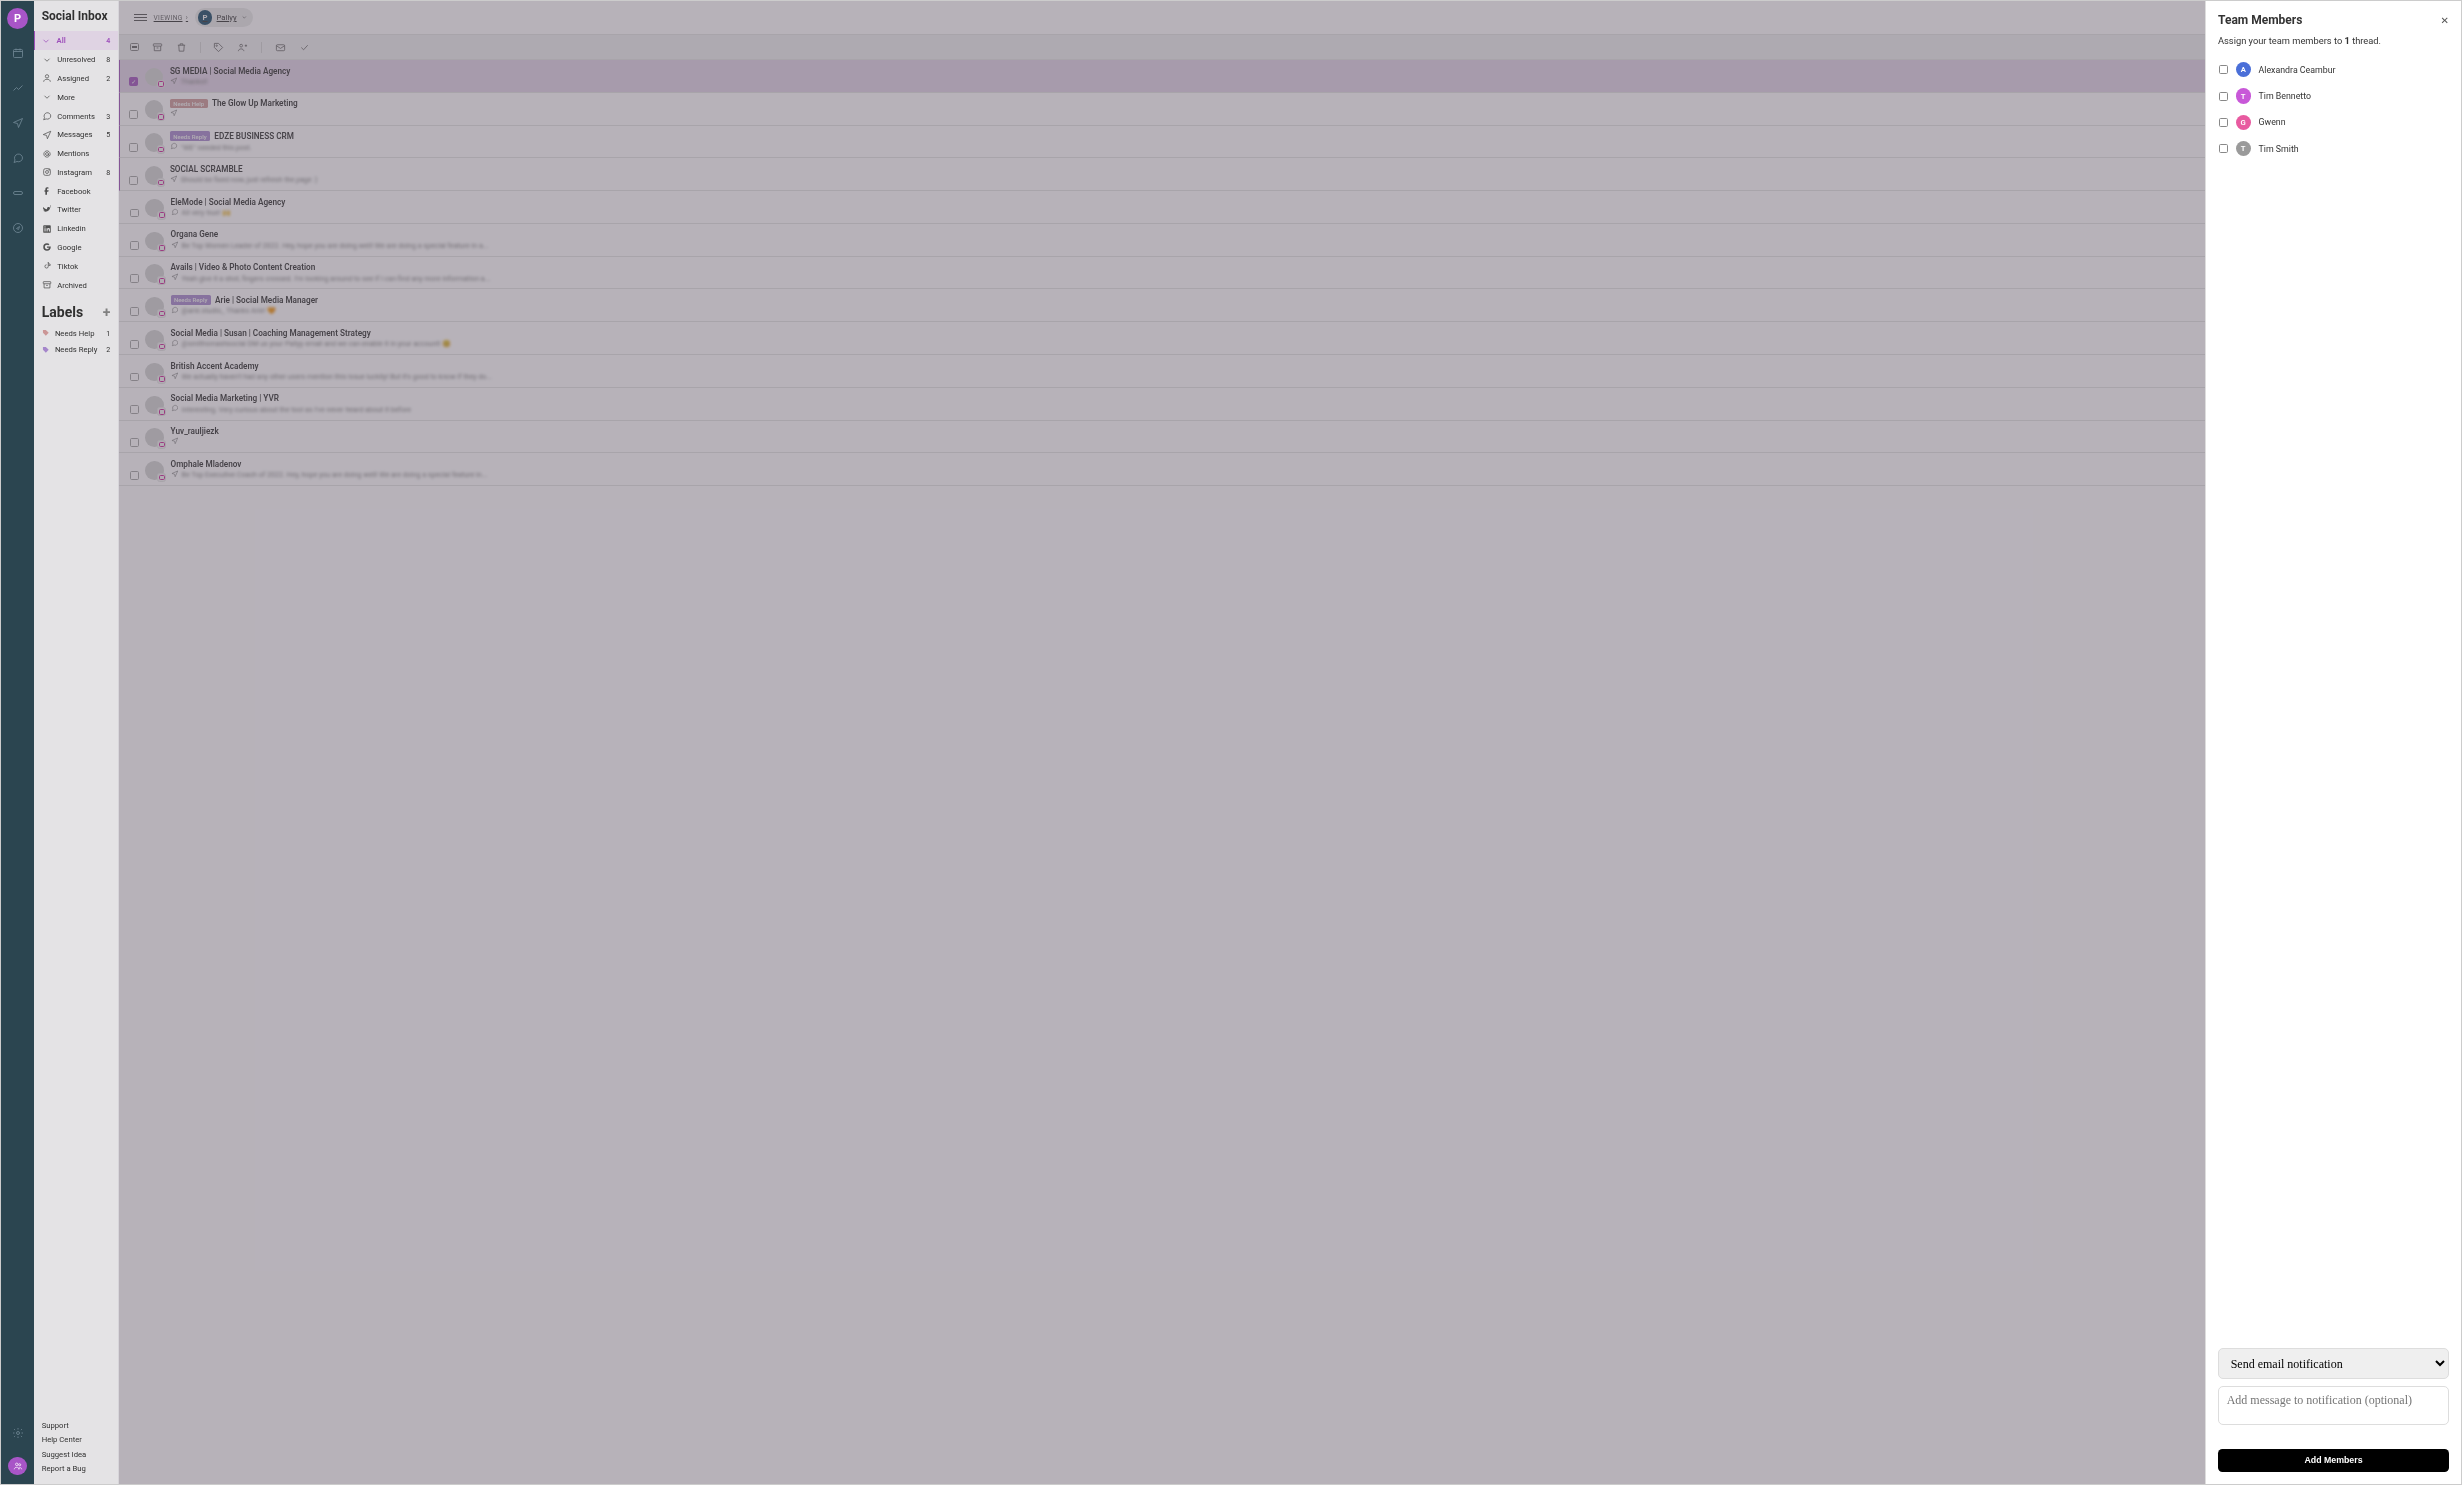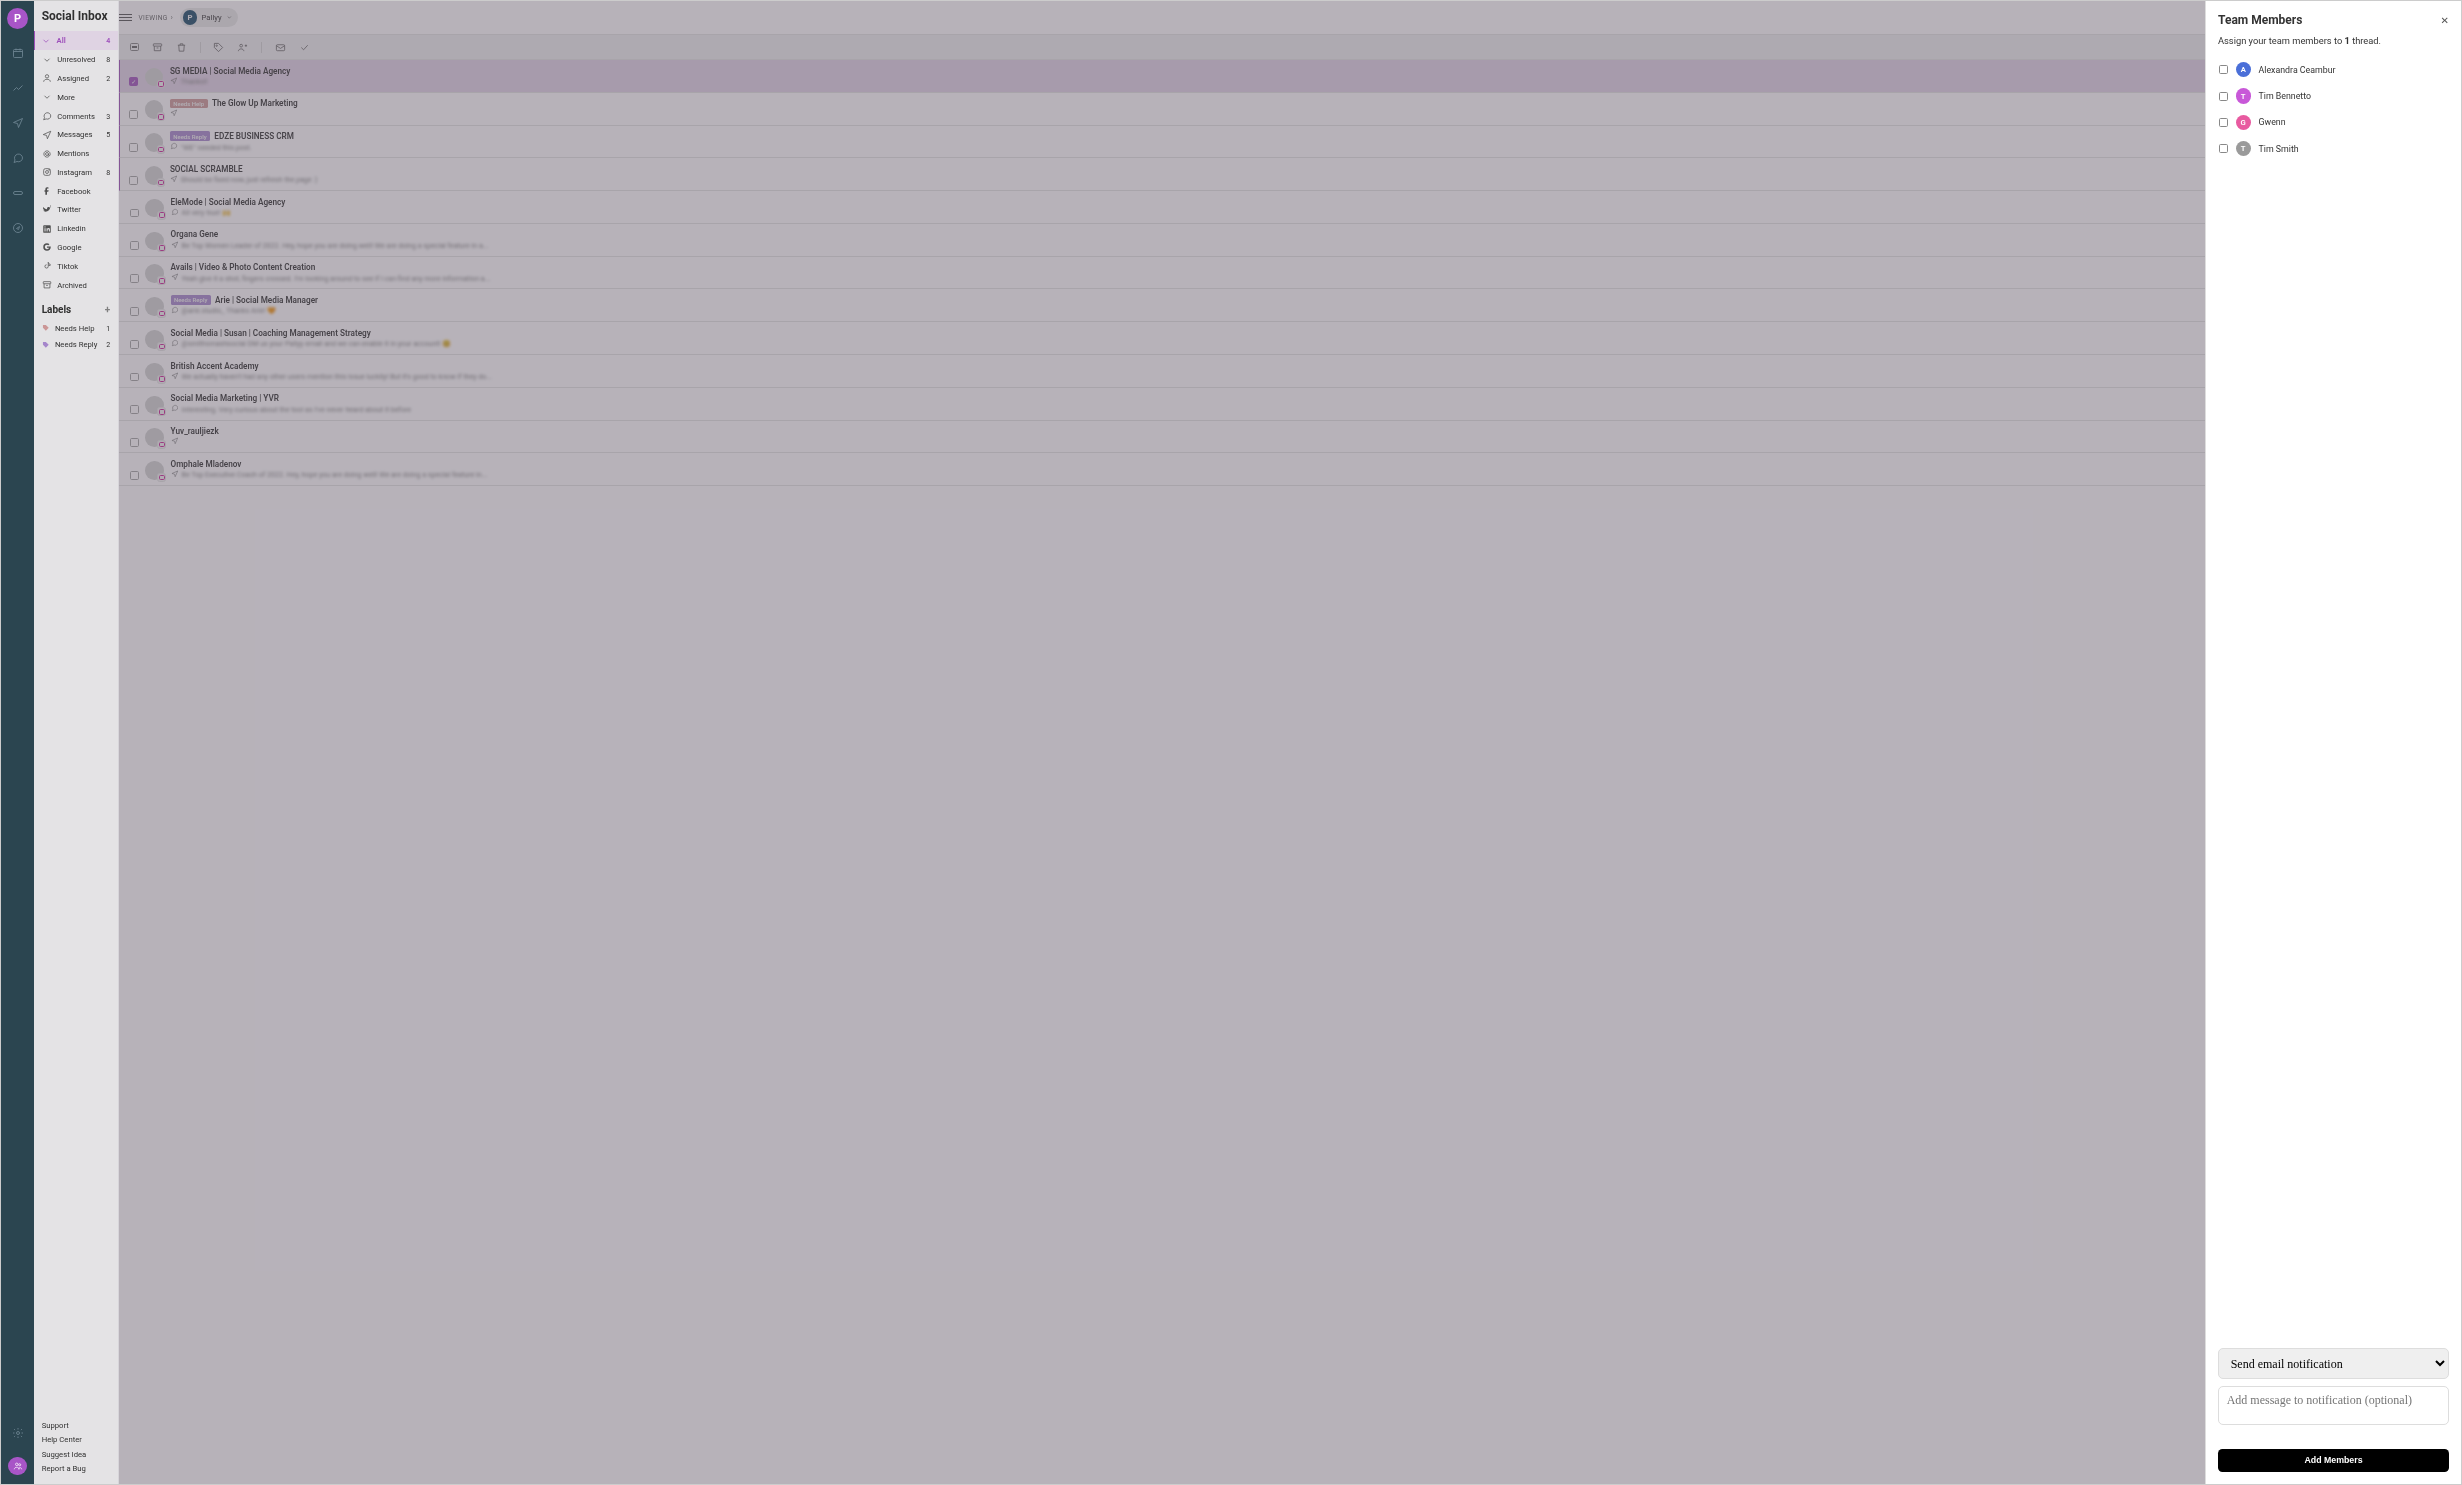--- a/index.html
+++ b/index.html
@@ -15,28 +15,28 @@
 .rail .rail-avatar { width:18.6px; height:18.6px; border-radius:50%; background:#a855c7; display:flex; align-items:center; justify-content:center; margin-bottom:2.2px; }
 
 
 .sidebar { width: 85px; background: #f3f2f4; border-right:0.5px solid #e5e3e8; display:flex; flex-direction:column; padding: 7.7px 0; }
 .sidebar h1 { font-size: 12px; font-weight:700; padding: 0 7.7px 8.8px; }
 .side-item { display:flex; align-items:center; gap:5.5px; padding: 4.4px 7.7px; cursor:pointer; color:#333; }
 .side-item .count { margin-left:auto; font-size:7.1px; }
 .side-item.active { background:#ede0f2; color:#a855c7; font-weight:600; border-left:1.6px solid #a855c7; padding-left:6px; }
 .side-item .si-icon { width:10px; height:10px; display:flex; align-items:center; justify-content:center; color:#555; }
 .side-item.active .si-icon { color:#a855c7; }
-.labels-hdr { display:flex; align-items:center; justify-content:space-between; padding: 10px 7.7px 4.4px; font-weight:700; font-size:10px; }
+.labels-hdr { display:flex; align-items:center; justify-content:space-between; padding: 10px 7.7px 4.4px; font-weight:700; font-size:14px; }
 .label-item { display:flex; align-items:center; gap:5.5px; padding:3.8px 7.7px; cursor:pointer; }
 .label-item .count { margin-left:auto; font-size:7.1px; }
 .sidebar .bottom-links { margin-top:auto; padding: 3.3px 7.7px; display:flex; flex-direction:column; gap:5.5px; font-size:7.7px; }
 
 
 .main { flex:1; display:flex; flex-direction:column; background:#fbfafc; position:relative; }
-.topbar { height:34px; display:flex; align-items:center; gap:6.6px; padding: 0 0; border-bottom:0.5px solid #eee; }
+.topbar { height:34px; display:flex; align-items:center; gap:6.6px; padding: 0 15px; border-bottom:0.5px solid #eee;text-decoration:underline; }
 .hamburger { width:13px; height:13px; display:flex; flex-direction:column; justify-content:center; gap:2.2px; cursor:pointer; }
 .hamburger span { height:1.1px; background:#555; }
 .viewing { font-size:6.6px; letter-spacing:0.05em; color:#666; display:flex; align-items:center; gap:3.3px; }
 .workspace { display:flex; align-items:center; gap:4.4px; background:#f5f5f5; border-radius:10px; padding:2.2px 5.5px 2.2px 3.3px; cursor:pointer; }
 .workspace .ws-logo { width:14.2px; height:14.2px; border-radius:50%; background:#1a4d6b; color:#fff; display:flex; align-items:center; justify-content:center; font-weight:bold; font-size:7.7px; }
 .toolbar { height:25px; display:flex; align-items:center; gap:13px; padding: 0 11px; border-bottom:0.5px solid #eee; background:#fbfafc; }
 .toolbar .tb-icon { width:11px; height:11px; color:#666; cursor:pointer; display:flex; align-items:center; justify-content:center; }
 .toolbar .divider { width:0.5px; height:11px; background:#ddd; }
 .indet-check { width:8.8px; height:8.8px; border:0.8px solid #888; border-radius:1.6px; display:flex; align-items:center; justify-content:center; }
 .indet-check::after { content:""; width:4.4px; height:1.1px; background:#666; }

